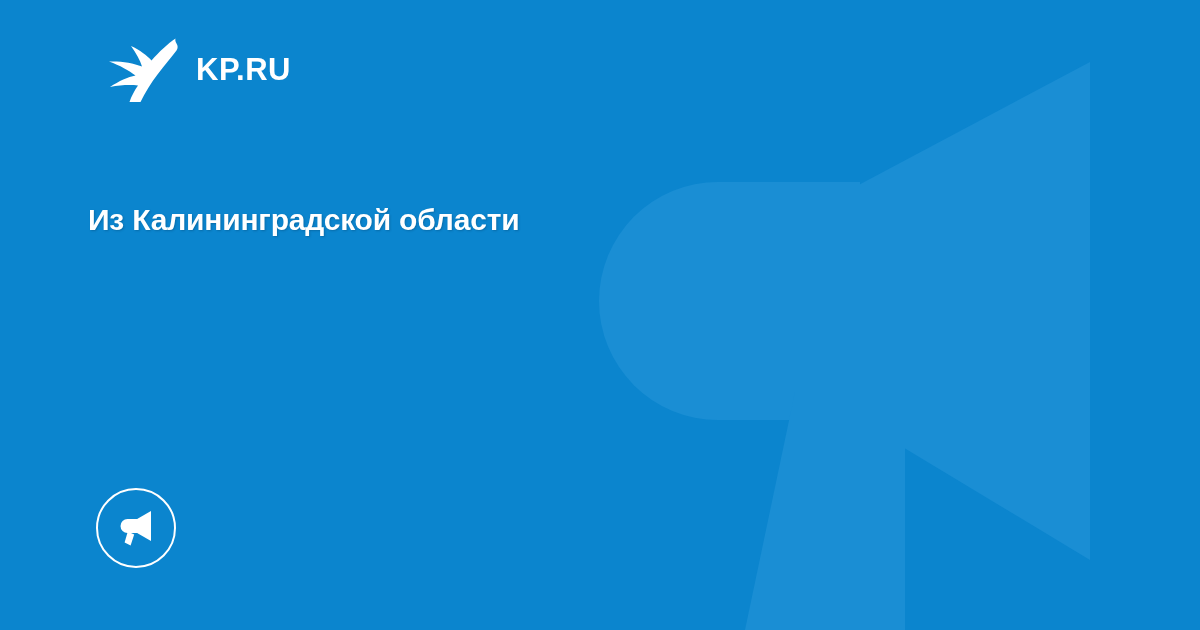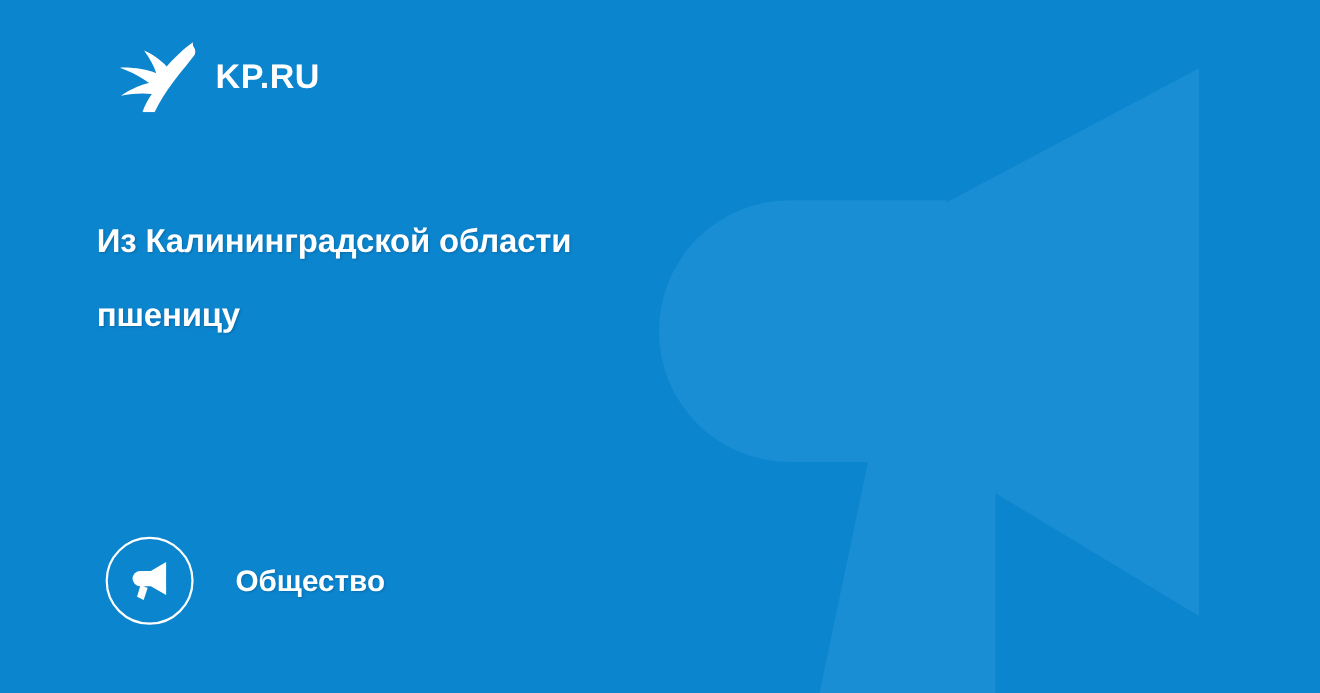--- a/index.html
+++ b/index.html
@@ -136,28 +136,26 @@
                L34.5 66 C39 56.5 45 47 51.5 38.5
                C58.5 29.5 65.5 21 70.5 14.5
                C72 12.5 72 9.5 70.5 7.5
                C69.5 6 69 4 69.5 2.5 Z"></path>
     </svg>
     <span class="brand-name">KP.RU</span>
   </div>
 
   <h1 class="headline">
     <span class="headline-line">Из Калининградской области</span>
-    <span class="headline-line">пшеницу</span>
   </h1>
 
   <div class="category">
     <span class="category-circle">
       <svg width="42" height="42" viewBox="0 0 42 42" aria-hidden="true">
         <path fill="#ffffff" d="M36 4 L36 34 L22.5 26.2 L22.5 11.8 Z"></path>
         <path fill="#ffffff" d="M12.5 12 L23.5 12 L23.5 26 L12.5 26
                  A7 7 0 0 1 12.5 12 Z"></path>
         <path fill="#ffffff" d="M12.8 24.6 L19.2 27.6 L15.6 38.5 L9.6 35.6 Z"></path>
       </svg>
     </span>
-    <span class="category-label">Общество</span>
   </div>
 
 </div>
 
 </body></html>

